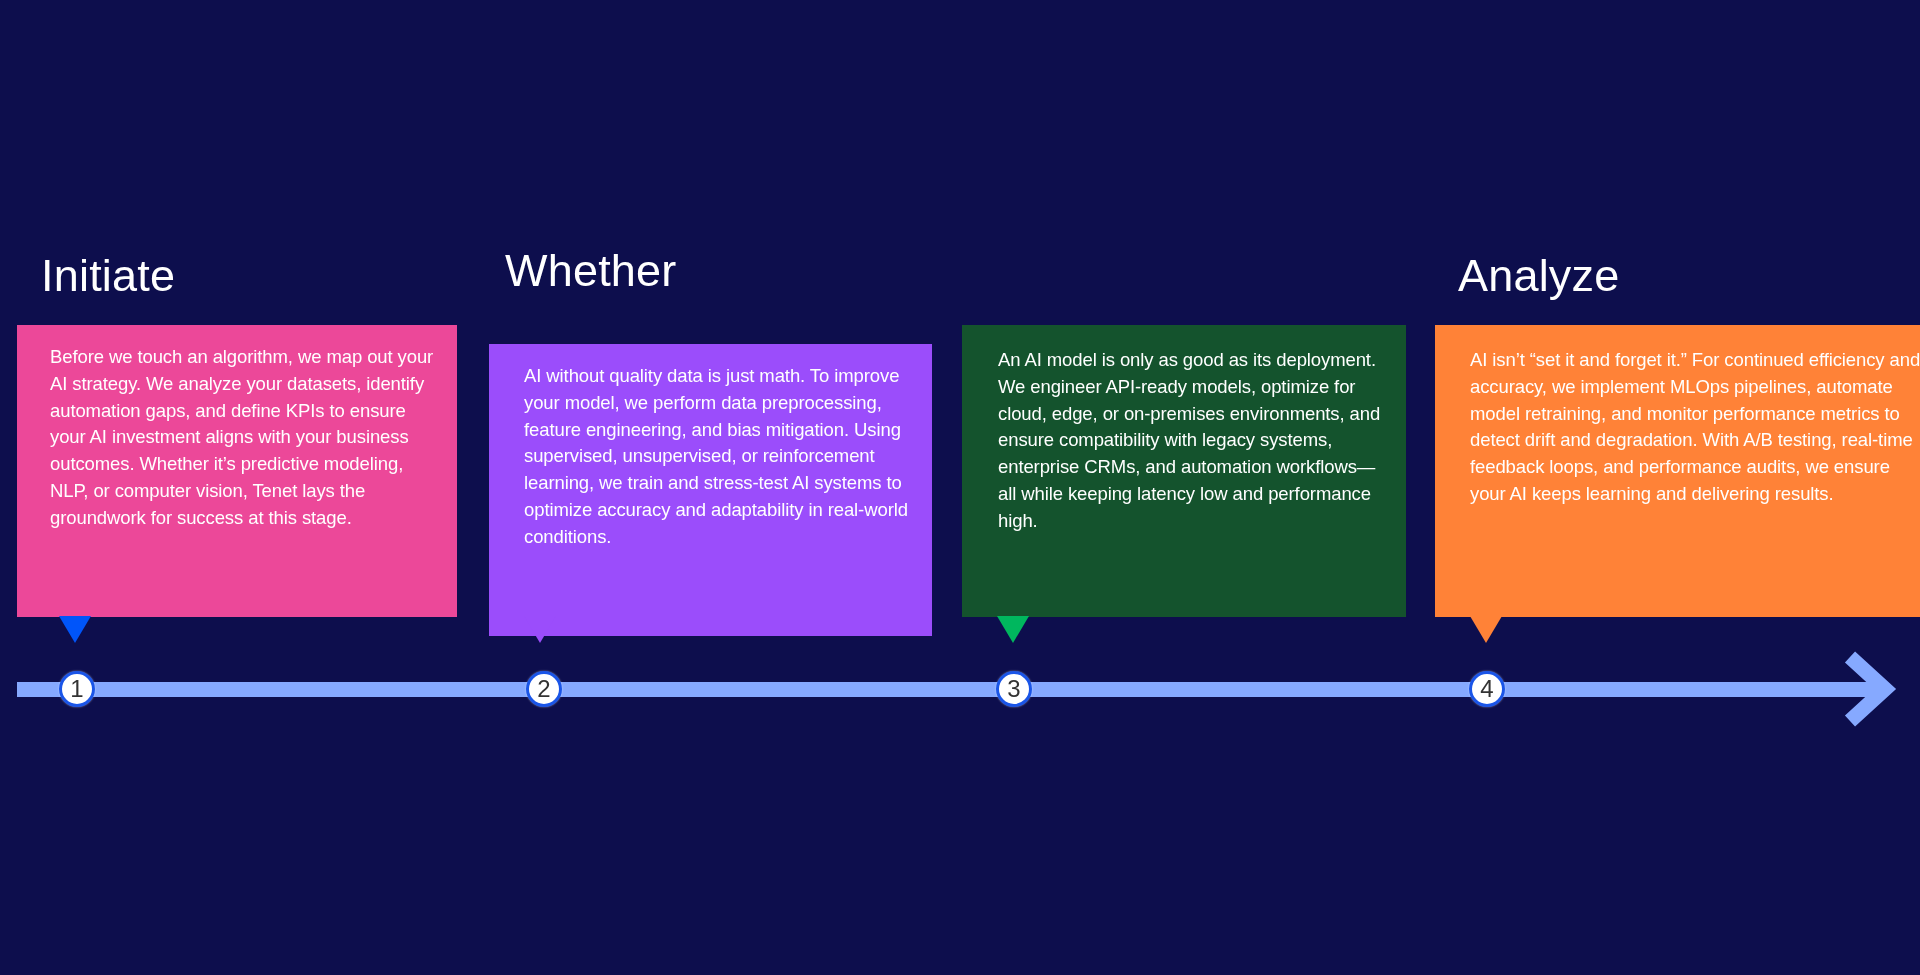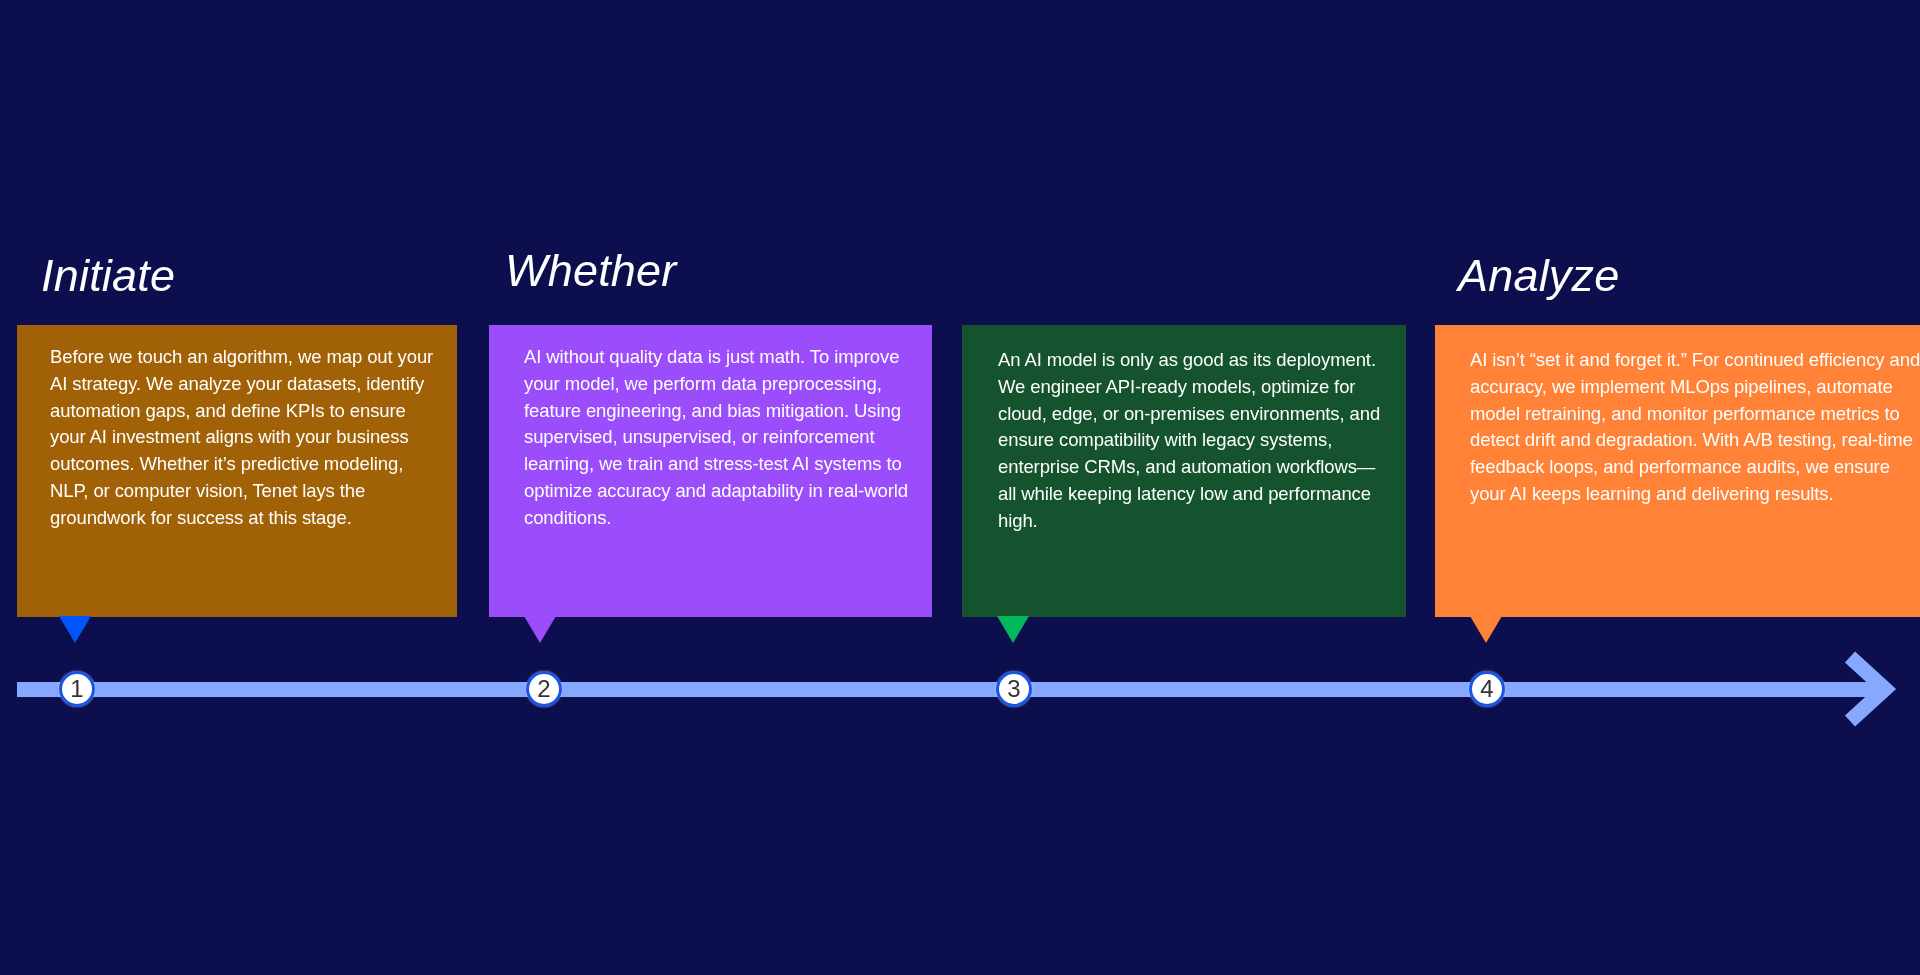--- a/index.html
+++ b/index.html
@@ -22,21 +22,20 @@
       height: 975px;
     }
     .step-title {
       position: absolute;
       color: #ffffff;
       font-size: 45px;
       font-weight: 400;
       letter-spacing: 0.2px;
       line-height: 1;
       white-space: nowrap;
-      font-style: italic;
     }
     .step-card {
       position: absolute;
       top: 325px;
       height: 292px;
       box-sizing: border-box;
     }
     .step-card .card-text {
       position: absolute;
       left: 33px;
@@ -87,27 +86,27 @@
       text-align: center;
       box-shadow: 0 0 2px rgba(255,255,255,0.5);
     }
   </style>
 </head>
 <body>
 
 <div class="stage">
 
   <div class="step-title" style="left:41px; top:253px;">Initiate</div>
-  <div class="step-card" style="left:17px; width:440px; background:#a16207;">
+  <div class="step-card" style="left:17px; width:440px; background:#ec4899;">
     <p class="card-text" style="top:19px;">Before we touch an algorithm, we map out your AI strategy. We analyze your datasets, identify automation gaps, and define KPIs to ensure your AI investment aligns with your business outcomes. Whether it’s predictive modeling, NLP, or computer vision, Tenet lays the groundwork for success at this stage.</p>
   </div>
   <div class="pointer" style="left:59px; border-top-color:#0055fa;"></div>
 
   <div class="step-title" style="left:505px; top:248px;">Whether</div>
-  <div class="step-card" style="left:489px; width:443px; background:#9b4dfb;">
+  <div class="step-card" style="left:489px; width:443px; background:#9b4dfb;margin-top:19px;">
     <p class="card-text" style="top:19px; left:35px;">AI without quality data is just math. To improve your model, we perform data preprocessing, feature engineering, and bias mitigation. Using supervised, unsupervised, or reinforcement learning, we train and stress-test AI systems to optimize accuracy and adaptability in real-world conditions.</p>
   </div>
   <div class="pointer" style="left:524px; border-top-color:#9b4dfb;"></div>
 
   <div class="step-card" style="left:962px; width:444px; background:#14532d;">
     <p class="card-text" style="top:22px; left:36px;">An AI model is only as good as its deployment. We engineer API-ready models, optimize for cloud, edge, or on-premises environments, and ensure compatibility with legacy systems, enterprise CRMs, and automation workflows—all while keeping latency low and performance high.</p>
   </div>
   <div class="pointer" style="left:997px; border-top-color:#00b75e;"></div>
 
   <div class="step-title" style="left:1458px; top:253px;">Analyze</div>

